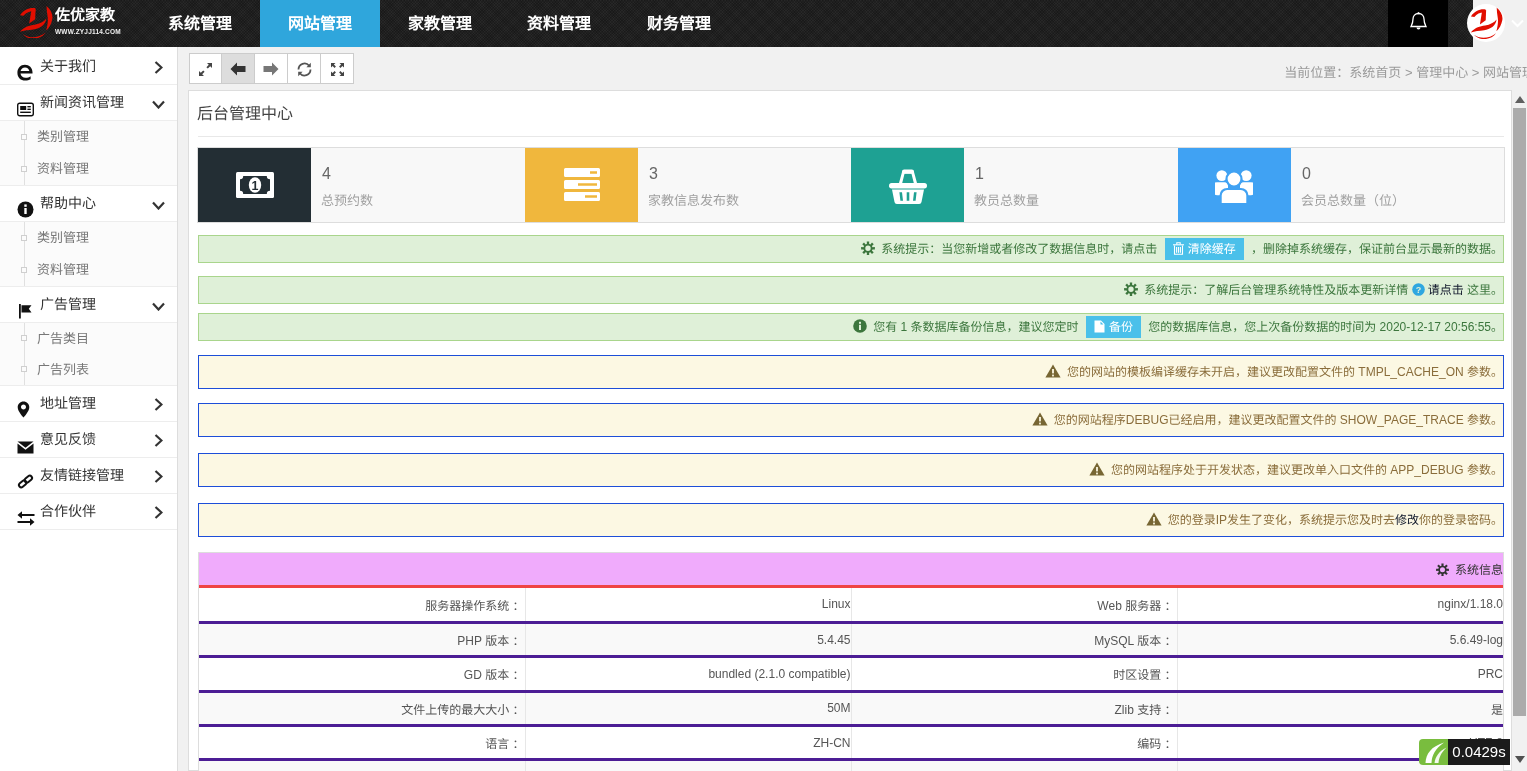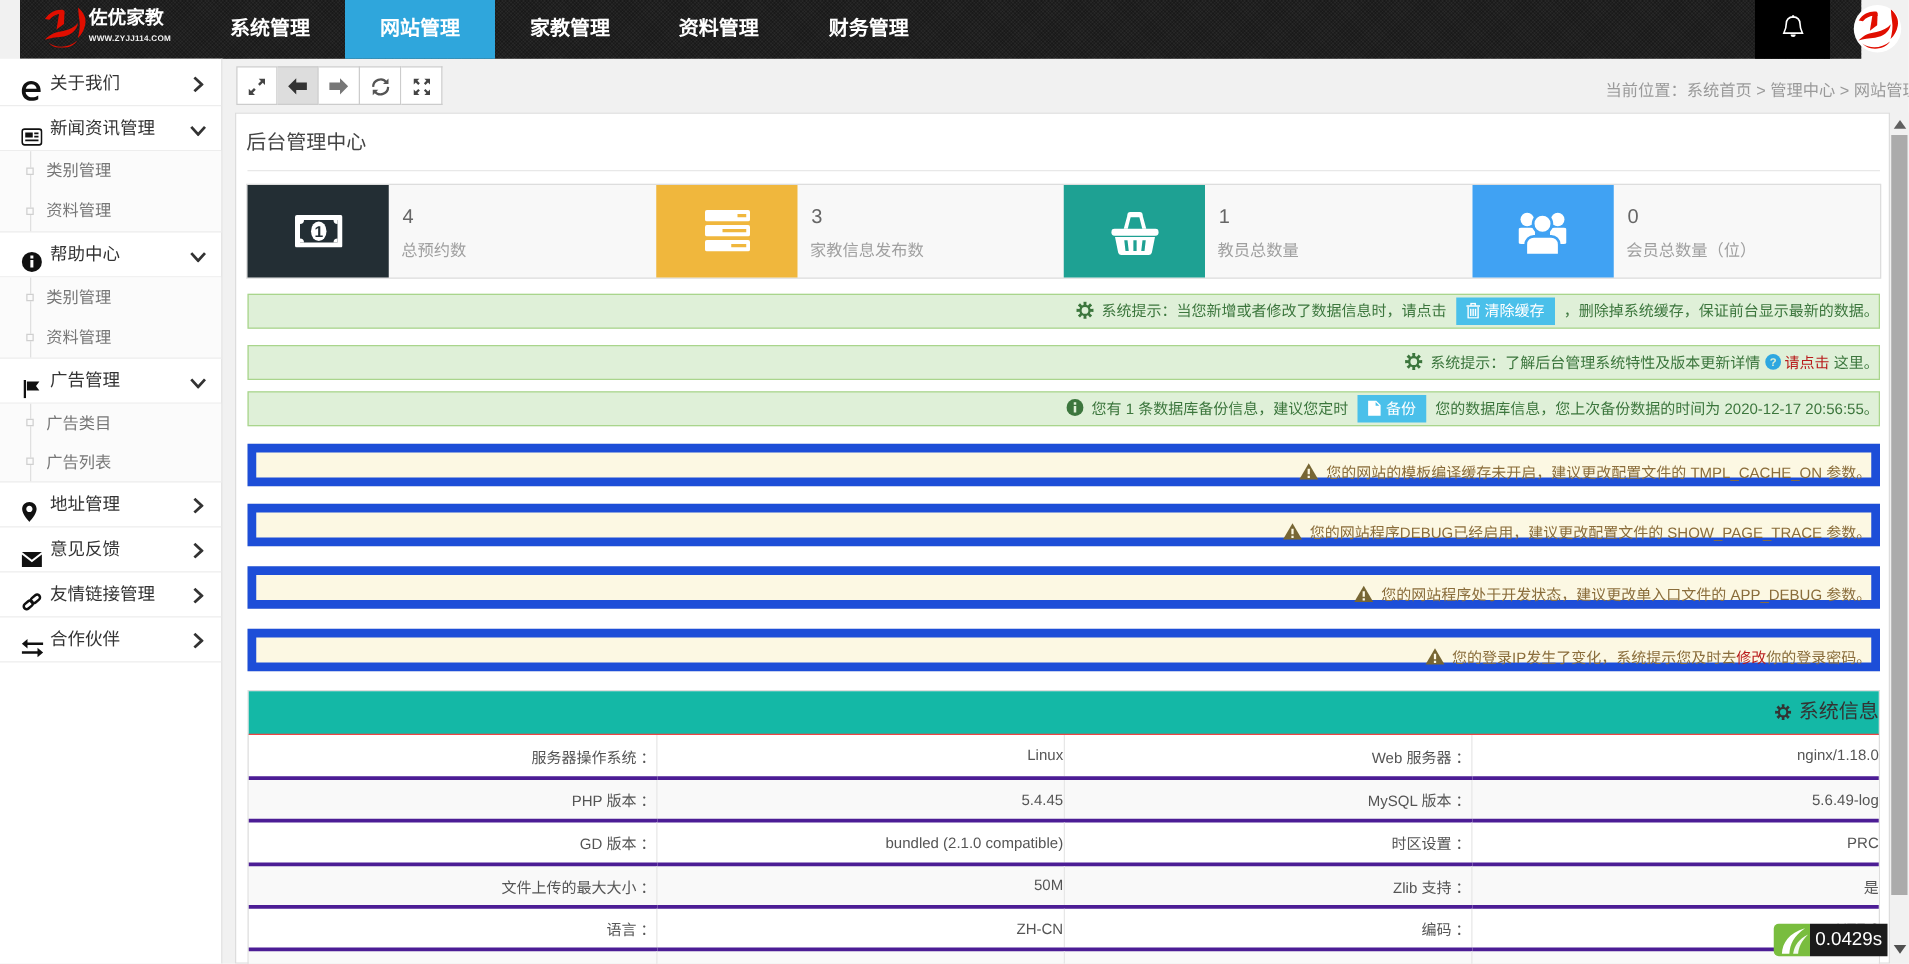--- a/index.html
+++ b/index.html
@@ -1,21 +1,21 @@
 <!DOCTYPE html>
 <html lang="zh-CN"><head>
 <meta charset="utf-8">
 <style>
 * { margin:0; padding:0; box-sizing:border-box; }
 html,body { width:1527px; height:771px; overflow:hidden; font-family:"Liberation Sans", sans-serif; }
 body { position:relative; background:#f1f1f1; }
 .abs { position:absolute; }
 
 
-#header { position:absolute; left:16px; top:0; width:1473px; height:47px; background:#272727;
+#header { position:absolute; left:0; top:0; width:1473px; height:47px; background:#272727;
   background-image:repeating-linear-gradient(45deg, rgba(0,0,0,0.2) 0 1px, transparent 1px 2px), repeating-linear-gradient(-45deg, rgba(0,0,0,0.2) 0 1px, transparent 1px 2px); }
 #logo-text { position:absolute; left:55px; top:6px; color:#fff; }
 #logo-text .t1 { font-size:15px; font-weight:bold; font-family:"Liberation Serif", serif; letter-spacing:0; line-height:19px; }
 #logo-text .t2 { font-size:6.5px; font-weight:bold; letter-spacing:0.2px; line-height:7px; margin-top:3px; color:#f2f2f2; }
 .navitem { position:absolute; top:0; height:47px; line-height:47px; width:120px; text-align:center;
   color:#fff; font-size:16px; font-weight:bold; }
 #tab-active { background:#2fa6dc; }
 #bellbox { position:absolute; left:1388px; top:0; width:60px; height:47px; background:#000; }
 #avatar { position:absolute; left:1467px; top:4px; width:38px; height:38px; border-radius:50%; background:#fff; overflow:hidden; }
 
@@ -44,27 +44,27 @@
 #phr { position:absolute; left:9px; top:45px; width:1306px; height:1px; background:#e8e8e8; }
 
 #cards { position:absolute; left:8px; top:56px; width:1308px; height:76px; border:1px solid #ddd; background:#f8f8f8; }
 .card { position:absolute; top:0; height:74px; }
 .cicon { position:absolute; left:0; top:0; width:113px; height:74px; }
 .cnum { position:absolute; left:124px; top:17px; font-size:16px; color:#666; }
 .clab { position:absolute; left:123px; top:42px; font-size:13px; color:#a0a0a0; }
 
 .alert { position:absolute; left:9px; width:1306px; font-size:12px; }
 .alert-g { background:#dff0d8; border:1px solid #a9d58c; color:#3c763d; height:28px; line-height:26px; }
-.alert-w { background:#fcf8e3; border:7px solid #1d4ed8; color:#8a6d3b; height:34px; line-height:32px; }
+.alert-w { background:#fcf8e3; border:1px solid #1d4ed8; color:#8a6d3b; height:34px; line-height:32px; }
 .alert .ic { display:inline-block; vertical-align:-2px; margin:0 6px 0 10px; }
-.lnk { color:#b91c1c; text-decoration:none; }
+.lnk { color:#0f172a; text-decoration:none; }
 .btn-b { display:inline-block; background:#4ac0ea; color:#fff; padding:0 8px; height:22px; line-height:22px; margin:0 4px; }
 
 #syspanel { position:absolute; left:9px; top:461px; width:1306px; border:1px solid #ddd; }
-#sysh { height:35px; line-height:34px; background:#14b8a6; border-bottom:1px solid #ef4444; font-size:16px; color:#333; padding-left:12px; }
+#sysh { height:35px; line-height:34px; background:#f0abfc; border-bottom:3px solid #ef4444; font-size:12px; color:#333; padding-left:12px; }
 table.sys { width:100%; border-collapse:collapse; table-layout:fixed; font-size:12px; color:#555; }
 table.sys td { height:34.4px; border-bottom:3px solid #4c1d95; border-right:1px solid #e7e7e7; padding-left:9px; }
 table.sys td:last-child { border-right:none; }
 table.sys tr.odd { background:#f9f9f9; }
 
 
 #sbar { position:absolute; left:1512px; top:90px; width:15px; height:681px; background:#f1f1f1; }
 #sthumb { position:absolute; left:1px; top:18px; width:13px; height:608px; background:#ababab; }
 .sarr { position:absolute; left:3px; width:0; height:0; border-left:5px solid transparent; border-right:5px solid transparent; }
 #sup { top:6px; border-bottom:7px solid #606060; }

